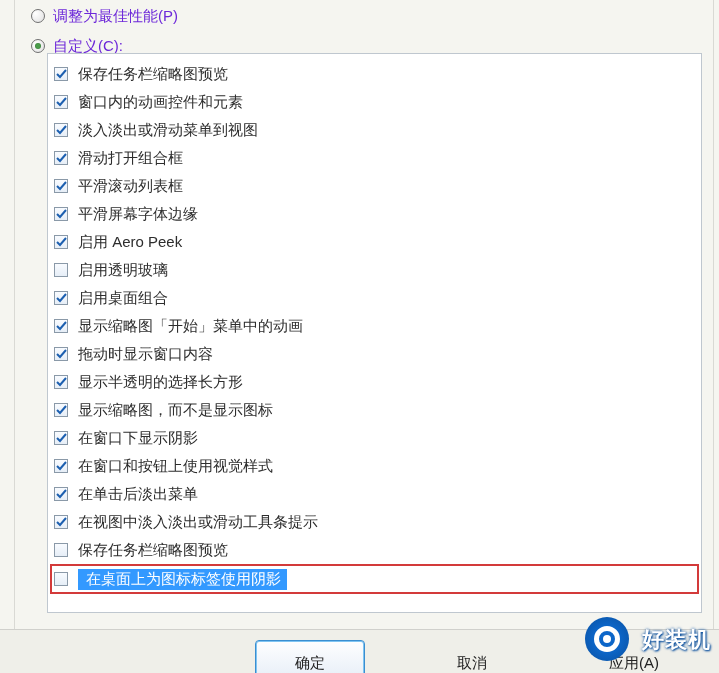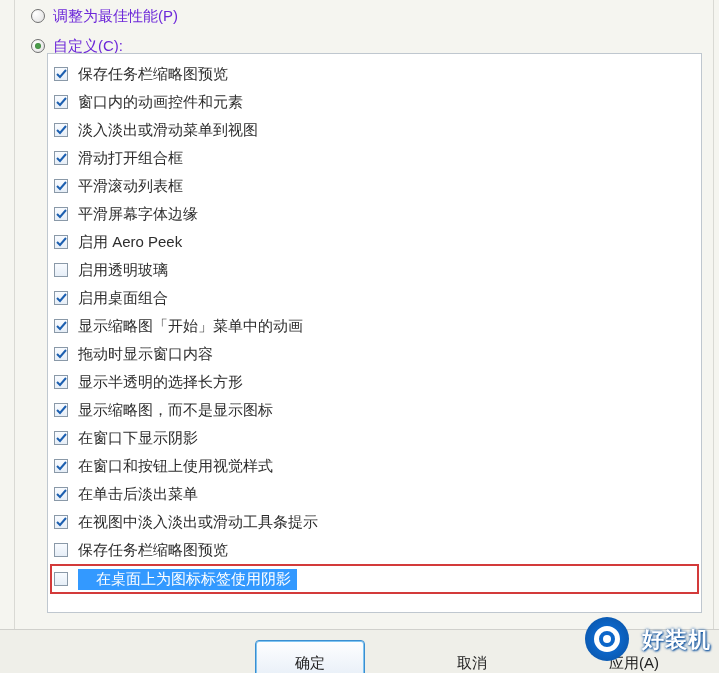--- a/index.html
+++ b/index.html
@@ -85,21 +85,21 @@
     margin-right: -2px;
     height: 30px;
     display: flex;
     align-items: center;
     gap: 10px;
     white-space: nowrap;
   }
   .highlight-inner {
     background: #3399ff;
     color: #fff;
-    padding: 1px 6px 1px 18px;
+    padding: 1px 6px 1px 8px;
     display: flex;
     align-items: center;
     gap: 8px;
     white-space: nowrap;
   }
   .button-bar {
     position: absolute;
     left: 0;
     bottom: 0;
     width: 719px;

